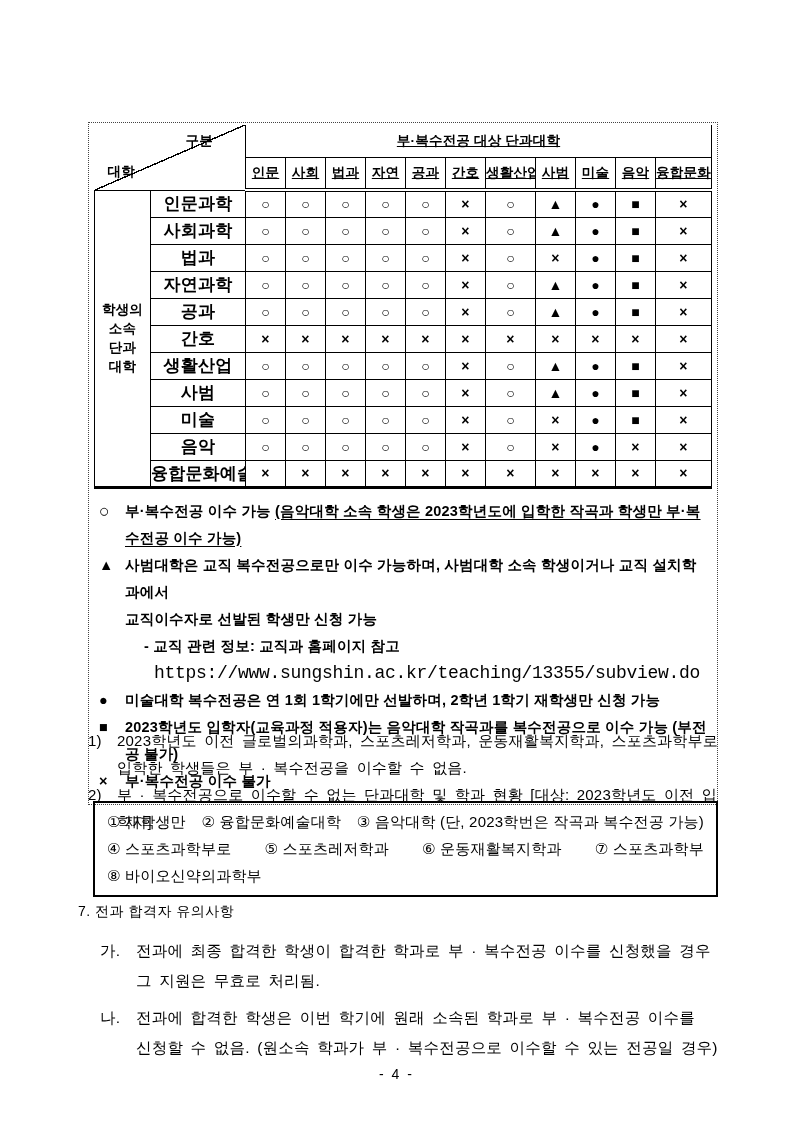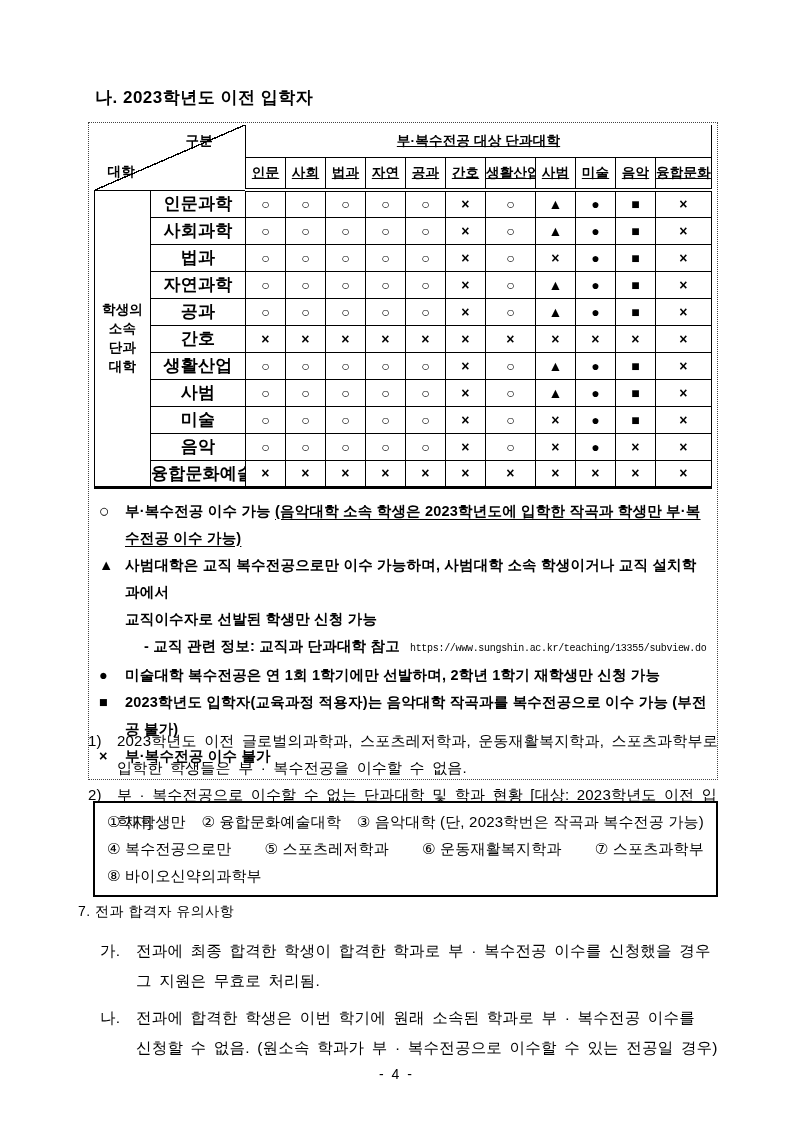--- a/index.html
+++ b/index.html
@@ -48,21 +48,21 @@
   .mtable td.cell { font-weight: 600; font-size: 14px; }
   .mtable td.rowgroup { line-height: 19px; font-size: 13.5px; border-bottom: 3px solid #000; }
   .mtable tbody tr:last-child td { border-bottom: 3px solid #000; text-align: center; }
   
   .legend { margin-top: 9px; padding: 0 5px; }
   .leg-item { display: flex; font-size: 14.5px; font-weight: bold; line-height: 27px; letter-spacing: 0.2px; }
   .leg-sym { flex: none; width: 26px; }
   .leg-sym.big { font-size: 18px; }
   .leg-text { flex: 1; }
   .leg-sub { margin-left: 19px; font-weight: bold; }
-  .leg-sub .url { font-weight: normal; margin-left: 10px; font-family: "Liberation Mono", "DejaVu Sans Mono", monospace; font-size: 10px; letter-spacing: -0.3px; }
+  .leg-sub .url { font-weight: normal; margin-left: 10px; font-family: "Liberation Mono", "DejaVu Sans Mono", monospace; font-size: 18px; letter-spacing: -0.3px; }
   .uline { text-decoration: underline; text-underline-offset: 3px; }
   
   .notes { position: absolute; left: 88px; top: 727px; width: 634px; font-size: 15px; line-height: 27px; word-spacing: 3px; letter-spacing: 0.2px; }
   .note { display: flex; }
   .note-no { flex: none; width: 29px; }
   .note-text { flex: 1; }
   
   .excl-box {
     position: absolute; left: 93px; top: 801px; width: 625px;
     border: 2px solid #000; padding: 5px 12px 6px 12px;
@@ -77,21 +77,20 @@
   .sec-label { flex: none; width: 36px; }
   .sec-body { flex: 1; }
   
   .footer { position: absolute; left: 0; right: 0; top: 1066px; text-align: center; font-size: 14px; letter-spacing: 2px; }
 </style>
 </head>
 <body>
 
 <div class="page">
 
-  <div class="title">나. 2023학년도 이전 입학자</div>
 
   <div class="figure-box">
     <table class="mtable">
       <colgroup>
         <col style="width:56px">
           <col style="width:95px">
         <col style="width:40px">
           <col style="width:40px">
           <col style="width:40px">
         <col style="width:40px">
@@ -292,21 +291,21 @@
     <div class="legend">
       <div class="leg-item">
         <span class="leg-sym big">○</span>
         <span class="leg-text"><span>부·복수전공 이수 가능 </span><span class="uline">(음악대학 소속 학생은 2023학년도에 입학한 작곡과 학생만 부·복수전공 이수 가능)</span></span>
       </div>
       <div class="leg-item">
         <span class="leg-sym">▲</span>
         <span class="leg-text">
           <div>사범대학은 교직 복수전공으로만 이수 가능하며, 사범대학 소속 학생이거나 교직 설치학과에서</div>
           <div>교직이수자로 선발된 학생만 신청 가능</div>
-          <div class="leg-sub"><span>- 교직 관련 정보: 교직과 단과대학 참고</span><span class="url">https://www.sungshin.ac.kr/teaching/13355/subview.do</span></div>
+          <div class="leg-sub"><span>- 교직 관련 정보: 교직과 홈페이지 참고</span><span class="url">https://www.sungshin.ac.kr/teaching/13355/subview.do</span></div>
         </span>
       </div>
       <div class="leg-item">
         <span class="leg-sym">●</span>
         <span class="leg-text">미술대학 복수전공은 연 1회 1학기에만 선발하며, 2학년 1학기 재학생만 신청 가능</span>
       </div>
       <div class="leg-item">
         <span class="leg-sym">■</span>
         <span class="leg-text">
           <div>2023학년도 입학자(교육과정 적용자)는 음악대학 작곡과를 복수전공으로 이수 가능 (부전공 불가)</div>
@@ -333,21 +332,21 @@
     </div>
   </div>
 
   <div class="excl-box" id="excl-rows">
       <div class="box-row">
         <span>① 재학생만</span>
         <span>② 융합문화예술대학</span>
         <span>③ 음악대학 (단, 2023학번은 작곡과 복수전공 가능)</span>
       </div>
       <div class="box-row">
-        <span>④ 복수전공으로만</span>
+        <span>④ 스포츠과학부로</span>
         <span>⑤ 스포츠레저학과</span>
         <span>⑥ 운동재활복지학과</span>
         <span>⑦ 스포츠과학부</span>
       </div>
       <div class="box-row single">
         <span>⑧ 바이오신약의과학부</span>
       </div>
     </div>
 
   <div class="sec-title">7. 전과 합격자 유의사항</div>

